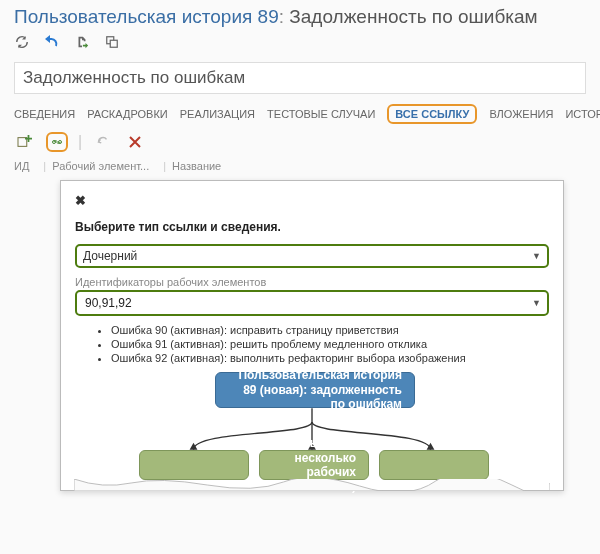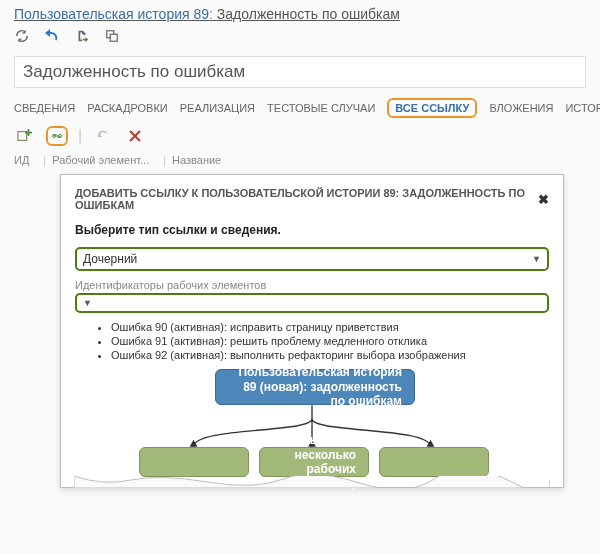--- a/index.html
+++ b/index.html
@@ -9,23 +9,22 @@
     background: #fafafa;
     color: #333;
     width: 600px;
     height: 554px;
     overflow: hidden;
   }
   .header {
     padding: 6px 14px 2px 14px;
   }
   .header-title {
-    font-size: 14px;
+    font-size: 19px;
     color: #555;
-    text-decoration: underline;
   }
   .header-title .link {
     color: #3a6ea5;
   }
   .header-title .sep { color: #888; }
   .header-icons {
     display: flex;
     gap: 14px;
     margin-top: 6px;
     align-items: center;
@@ -266,32 +265,32 @@
 <div class="list-header">
   <span class="col">ИД</span>
   <span class="divider">|</span>
   <span class="col">Рабочий элемент...</span>
   <span class="divider">|</span>
   <span class="col">Название</span>
 </div>
 
 <div class="dialog">
   <div class="dialog-title">
-    <span>ДОБАВИТЬ ССЫЛКУ К ПОЛЬЗОВАТЕЛЬСКОЙ ИСТОРИИ 89: ЗАДОЛЖЕННОСТЬ ПО ОШИБКАМ</span>
     <span class="dialog-close">✖</span>
   </div>
   <div class="dialog-sub">Выберите тип ссылки и сведения.</div>
 
   <div class="combo highlight">
     <span>Дочерний</span>
     <span class="caret">▼</span>
   </div>
 
   <div class="field-label" style="margin-top:8px;">Идентификаторы рабочих элементов</div>
   <div class="combo highlight">
+    <input value="90,91,92" style="">
     <span class="caret">▼</span>
   </div>
 
   <ul class="bullets">
     <li>Ошибка 90 (активная): исправить страницу приветствия</li>
     <li>Ошибка 91 (активная): решить проблему медленного отклика</li>
     <li>Ошибка 92 (активная): выполнить рефакторинг выбора изображения</li>
   </ul>
 
   <div class="diagram">

